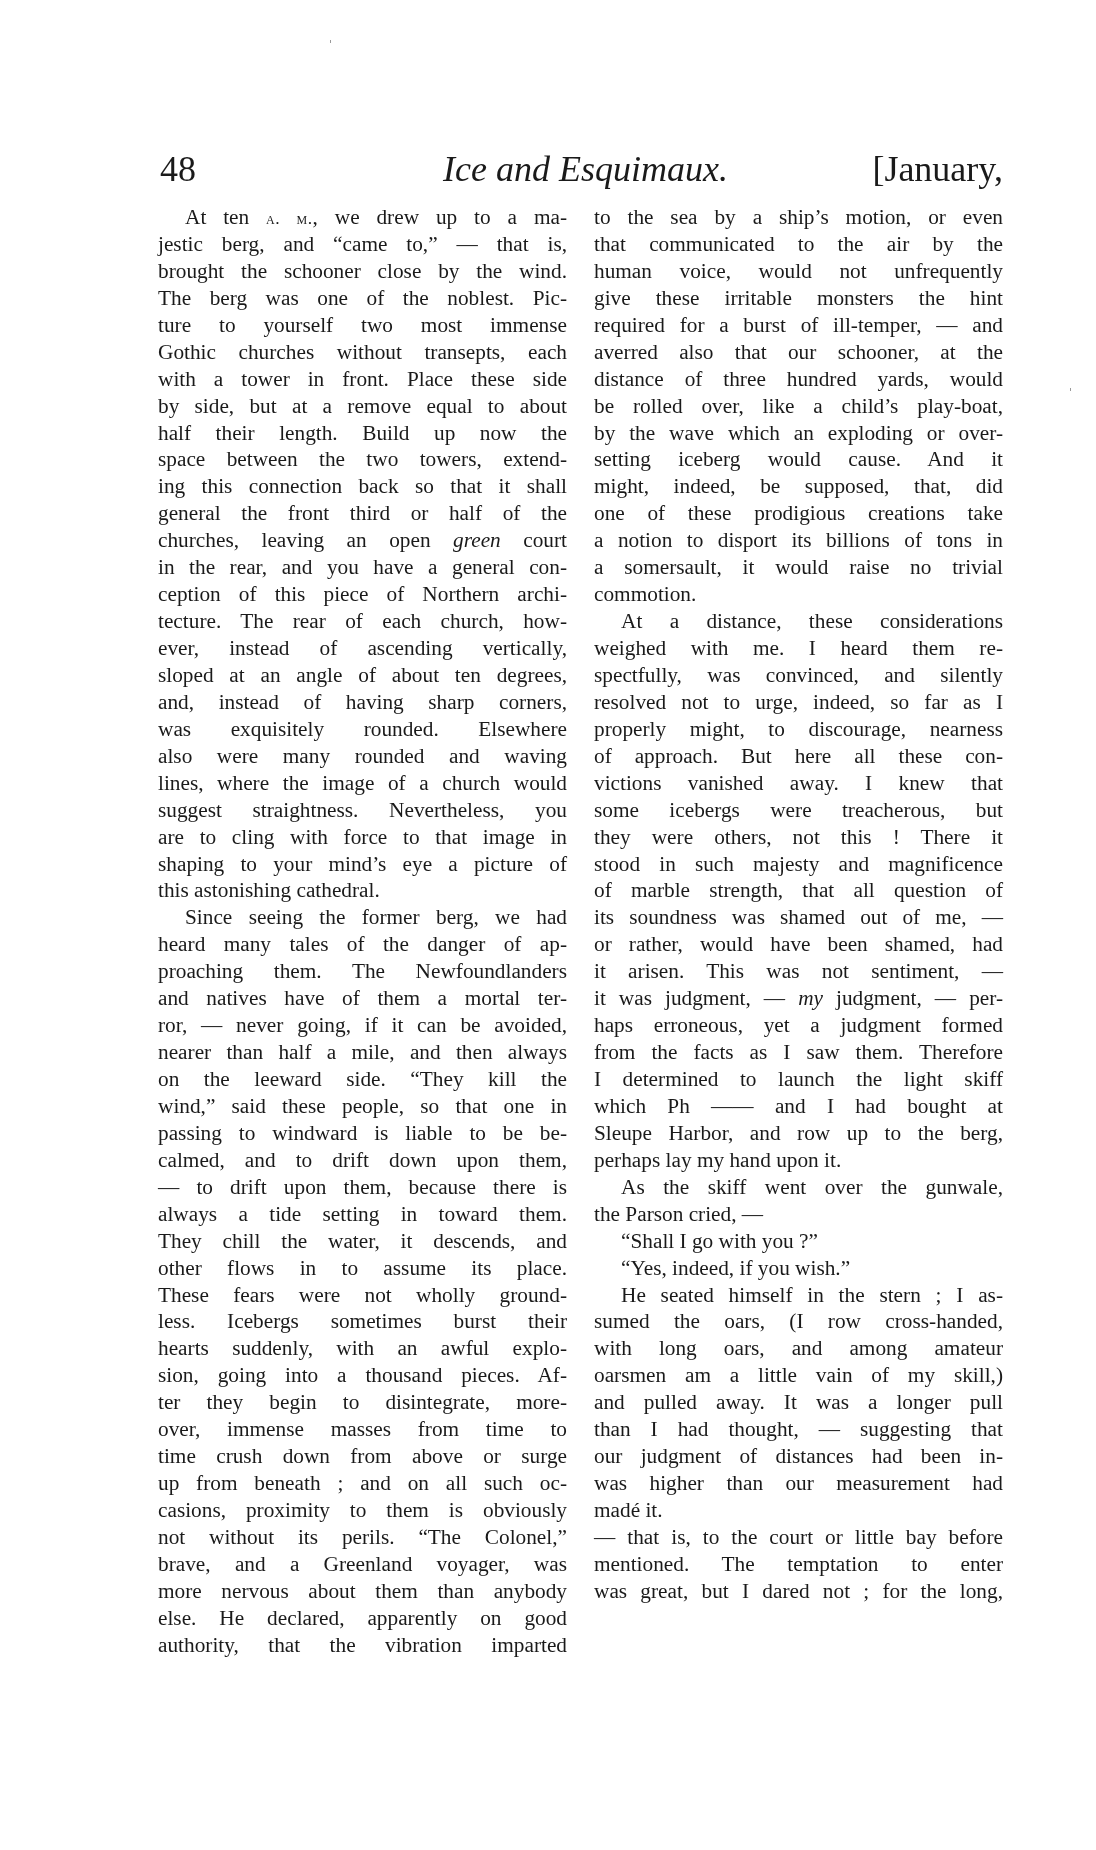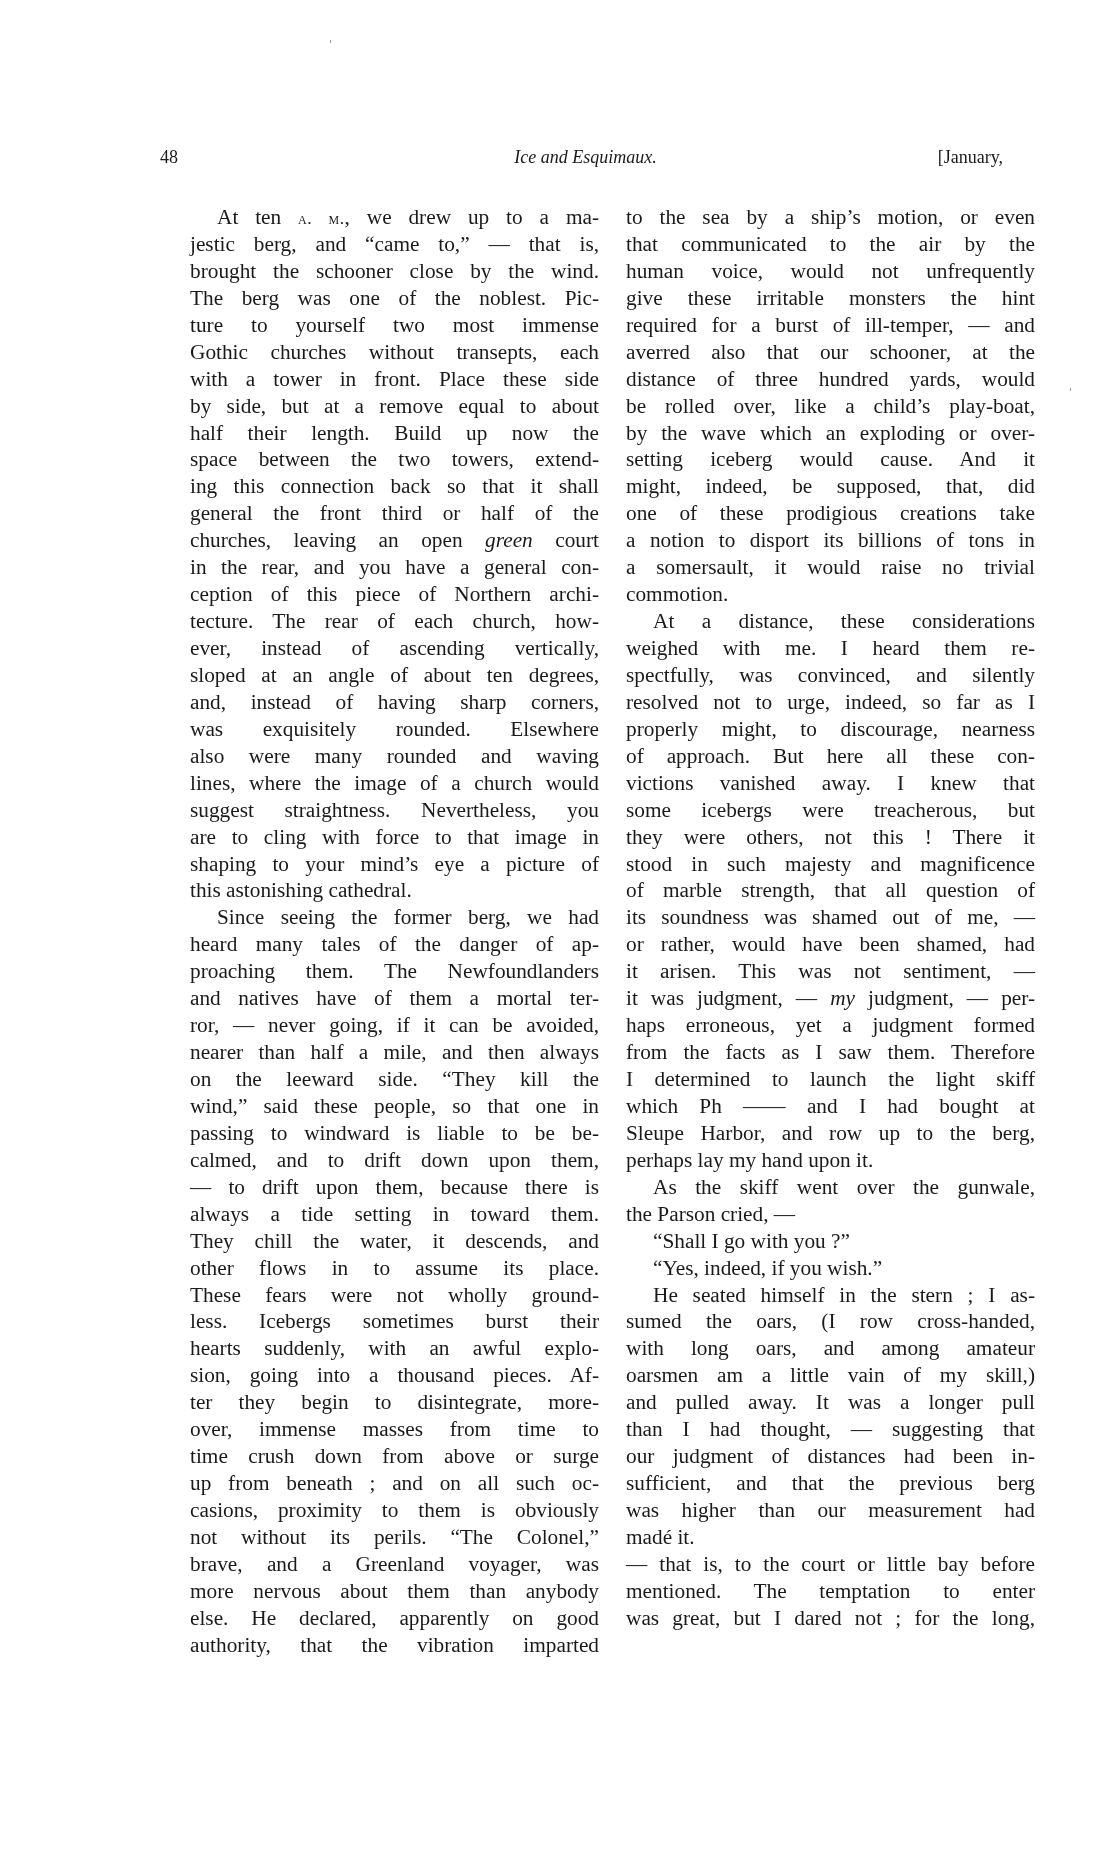--- a/index.html
+++ b/index.html
@@ -1,22 +1,22 @@
 <!DOCTYPE html>
 <html><head>
 <meta charset="utf-8">
 <style>
   html, body { margin: 0; padding: 0; background: #ffffff; }
   body { width: 1096px; height: 1850px; position: relative; overflow: hidden; }
   .page { position: absolute; left: 0; top: 0; width: 1096px; height: 1850px; background: #ffffff; color: #1a1a1a; font-family: "Liberation Serif", "DejaVu Serif", serif; }
-  .running-head { position: absolute; top: 140px; left: 158px; width: 845px; height: 34px; font-size: 18px; line-height: 34px; }
+  .running-head { position: absolute; top: 152px; left: 158px; width: 845px; height: 34px; font-size: 36px; line-height: 34px; }
   .folio { position: absolute; left: 2px; top: 0; }
   .running-title { position: absolute; left: 0; right: 0; top: 0; text-align: center; font-style: italic; padding-left: 10px; }
   .running-date { position: absolute; right: 0; top: 0; }
-  .column { position: absolute; top: 204px; width: 409px; font-size: 21.3px; line-height: 26.95px; margin-left: 32px; }
+  .column { position: absolute; top: 204px; width: 409px; font-size: 21.3px; line-height: 26.95px; }
   .col-left { left: 158px; }
   .col-right { left: 594px; }
   .ln { display: block; height: 26.95px; white-space: nowrap; text-align: justify; text-align-last: justify; }
   .ln.last { text-align-last: left; }
   .ln.indent { padding-left: 27px; }
   .sc { font-variant: small-caps; font-size: 0.82em; letter-spacing: 0.5px; }
   em { font-style: italic; }
   .speck { position: absolute; background: #9a9a9a; width: 1px; height: 3px; }
 </style>
 </head>
@@ -126,21 +126,20 @@
       <span class="ln last">the Parson cried, —</span>
       <span class="ln indent last">“Shall I go with you ?”</span>
       <span class="ln indent last">“Yes, indeed, if you wish.”</span>
       <span class="ln indent">He seated himself in the stern ; I as-</span>
       <span class="ln">sumed the oars, (I row cross-handed,</span>
       <span class="ln">with long oars, and among amateur</span>
       <span class="ln">oarsmen am a little vain of my skill,)</span>
       <span class="ln">and pulled away.  It was a longer pull</span>
       <span class="ln">than I had thought, — suggesting that</span>
       <span class="ln">our judgment of distances had been in-</span>
-      <span class="ln">sufficient, and that the previous berg</span>
       <span class="ln">was higher than our measurement had</span>
       <span class="ln last">madé it.</span>
       <span class="ln">— that is, to the court or little bay before</span>
       <span class="ln">mentioned.  The temptation to enter</span>
       <span class="ln">was great, but I dared not ; for the long,</span>
     </div>
 
   <span class="speck" style="left:330px; top:40px;"></span>
   <span class="speck" style="left:1070px; top:388px;"></span>
 </div>

